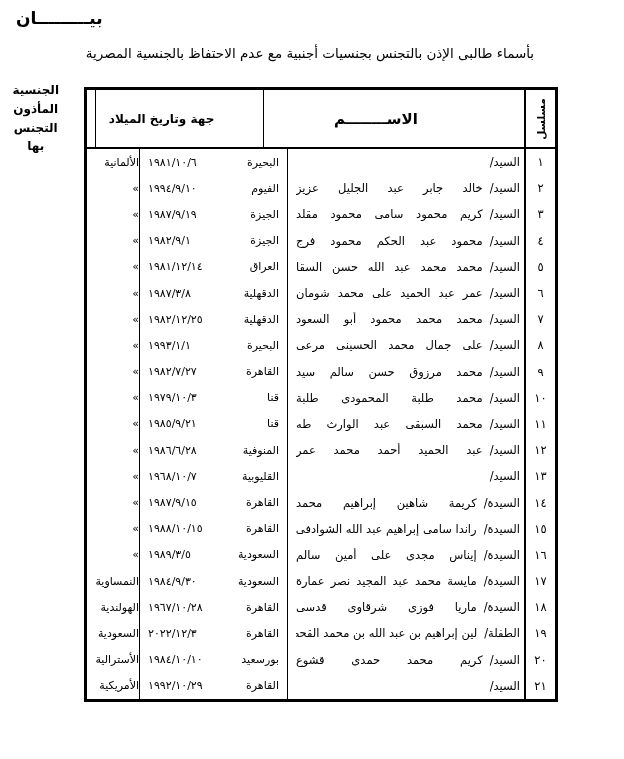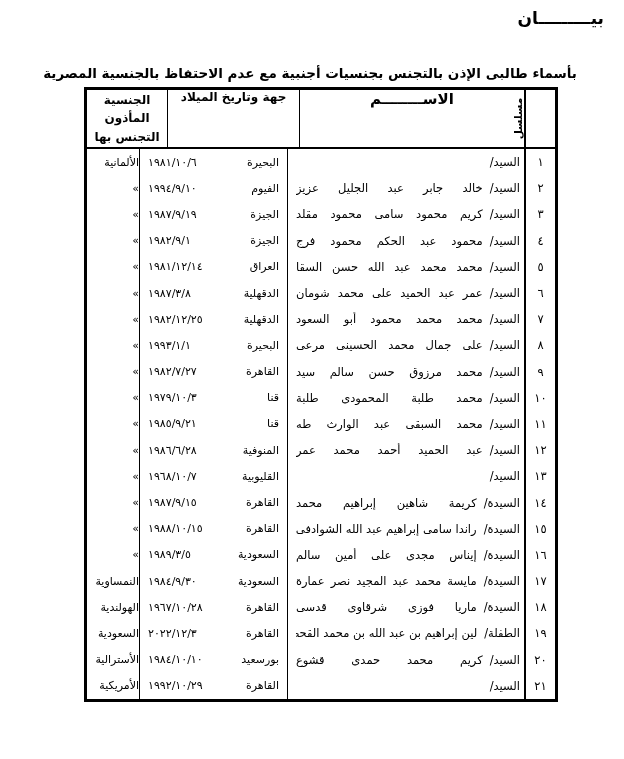--- a/index.html
+++ b/index.html
@@ -13,36 +13,36 @@
     position: relative;
     font-family: "DejaVu Sans", sans-serif;
     color: #000;
     overflow: hidden;
   }
   .doc-title {
     position: absolute;
     top: 8px;
     left: 0;
     width: 604px;
-    text-align: right;
+    text-align: left;
     direction: rtl;
     font-weight: bold;
     font-size: 17px;
     letter-spacing: 0.5px;
+    padding-left: 16px;
   }
   .doc-subtitle {
     position: absolute;
     top: 45px;
     left: 0;
     width: 620px;
     text-align: center;
     direction: rtl;
-    font-weight: bold;
+    font-weight: normal;
     font-size: 13.5px;
-    margin-top: 20px;
   }
   .data-table {
     position: absolute;
     left: 84px;
     top: 87px;
     width: 474px;
     height: 615px;
     box-sizing: border-box;
     border: 3px solid #000;
     direction: rtl;
@@ -71,22 +71,24 @@
   .c-name   { width: 224px; flex: none; }
   .c-birth  { width: 131px; flex: none; }
   .c-nat    { flex: 1; }
   
   .c-serial { border-left: 2px solid #000; }
   .c-name   { border-left: 1px solid #000; }
   .c-birth  { border-left: 1px solid #000; }
 
   .th {
     display: flex;
+    align-items: center;
     justify-content: center;
     text-align: center;
+    margin-left: 36px;
   }
   .th.c-name  { font-size: 15px; }
   .th.c-birth { font-size: 12px; }
   .th.c-nat   { font-size: 12px; flex-direction: column; line-height: 1.55; }
   .serial-label {
     transform: rotate(-90deg);
     white-space: nowrap;
     font-size: 10.5px;
   }
   .td {

